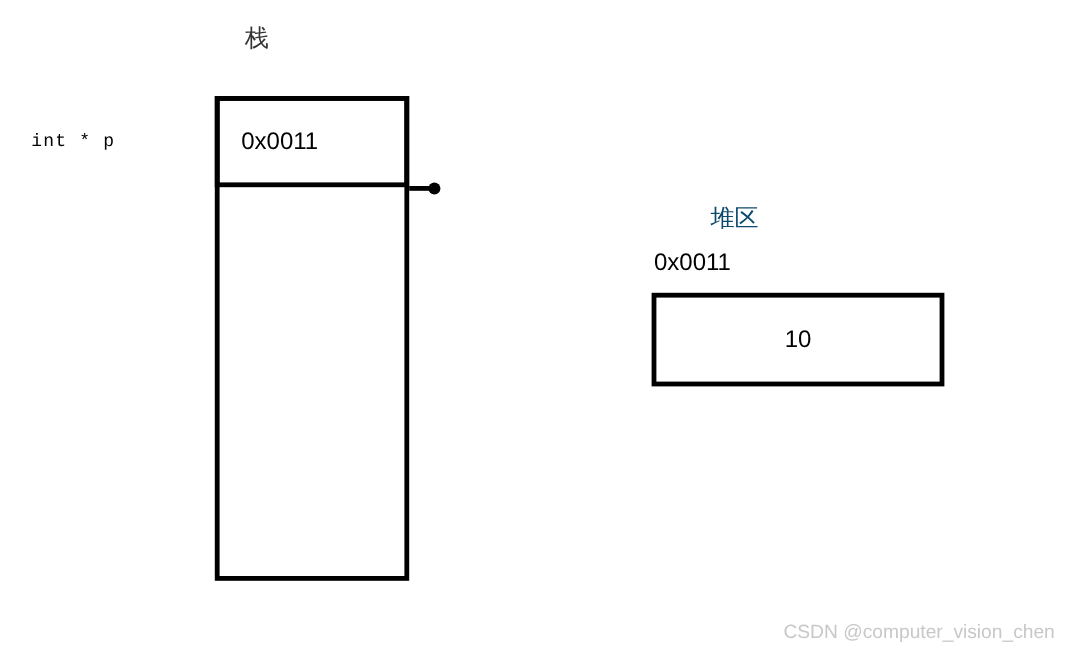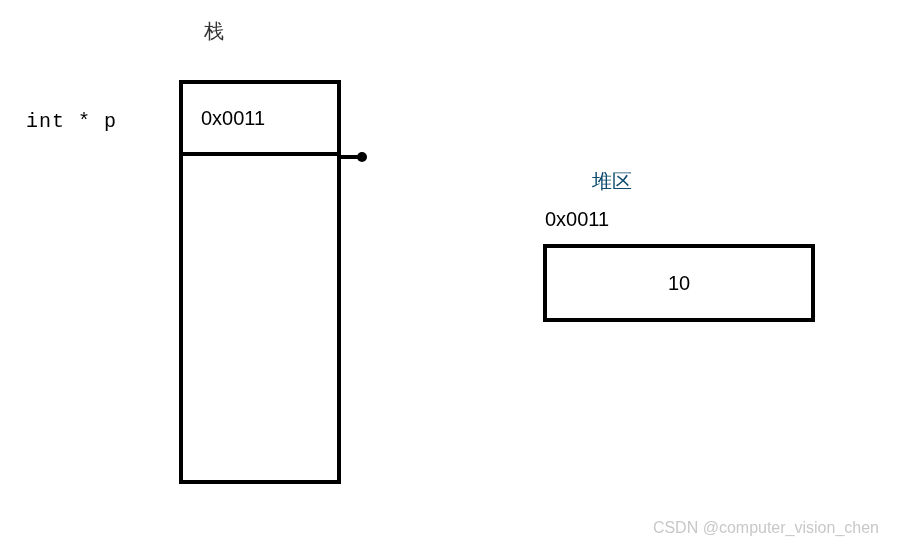--- a/index.html
+++ b/index.html
@@ -13,21 +13,21 @@
     .label {
       position: absolute;
       color: #000;
       font-size: 20px;
     }
     .title-stack { left: 204px; top: 18px; color: #333; }
     .title-heap { left: 592px; top: 168px; color: #0c4a6e; }
     .pointer-label {
       left: 26px; top: 110px;
       font-family: "Courier New", monospace;
-      font-size: 20px;
+      font-size: 15px;
       letter-spacing: 1px;
     }
     .heap-address { left: 545px; top: 208px; }
     .stack-box {
       position: absolute;
       left: 179px; top: 80px;
       width: 162px; height: 404px;
       border: 4px solid #000;
     }
     .stack-cell {
@@ -50,21 +50,21 @@
       content: "";
       position: absolute;
       right: -4px; top: -3px;
       width: 10px; height: 10px;
       background: #000;
       border-radius: 50%;
     }
     .heap-box {
       position: absolute;
       left: 543px; top: 244px;
-      width: 272px; height: 78px;
+      width: 244px; height: 78px;
       border: 4px solid #000;
       display: flex;
       align-items: center;
       justify-content: center;
       font-size: 20px;
     }
     .watermark {
       position: absolute;
       right: 18px; bottom: 12px;
       color: #c8c8c8;

